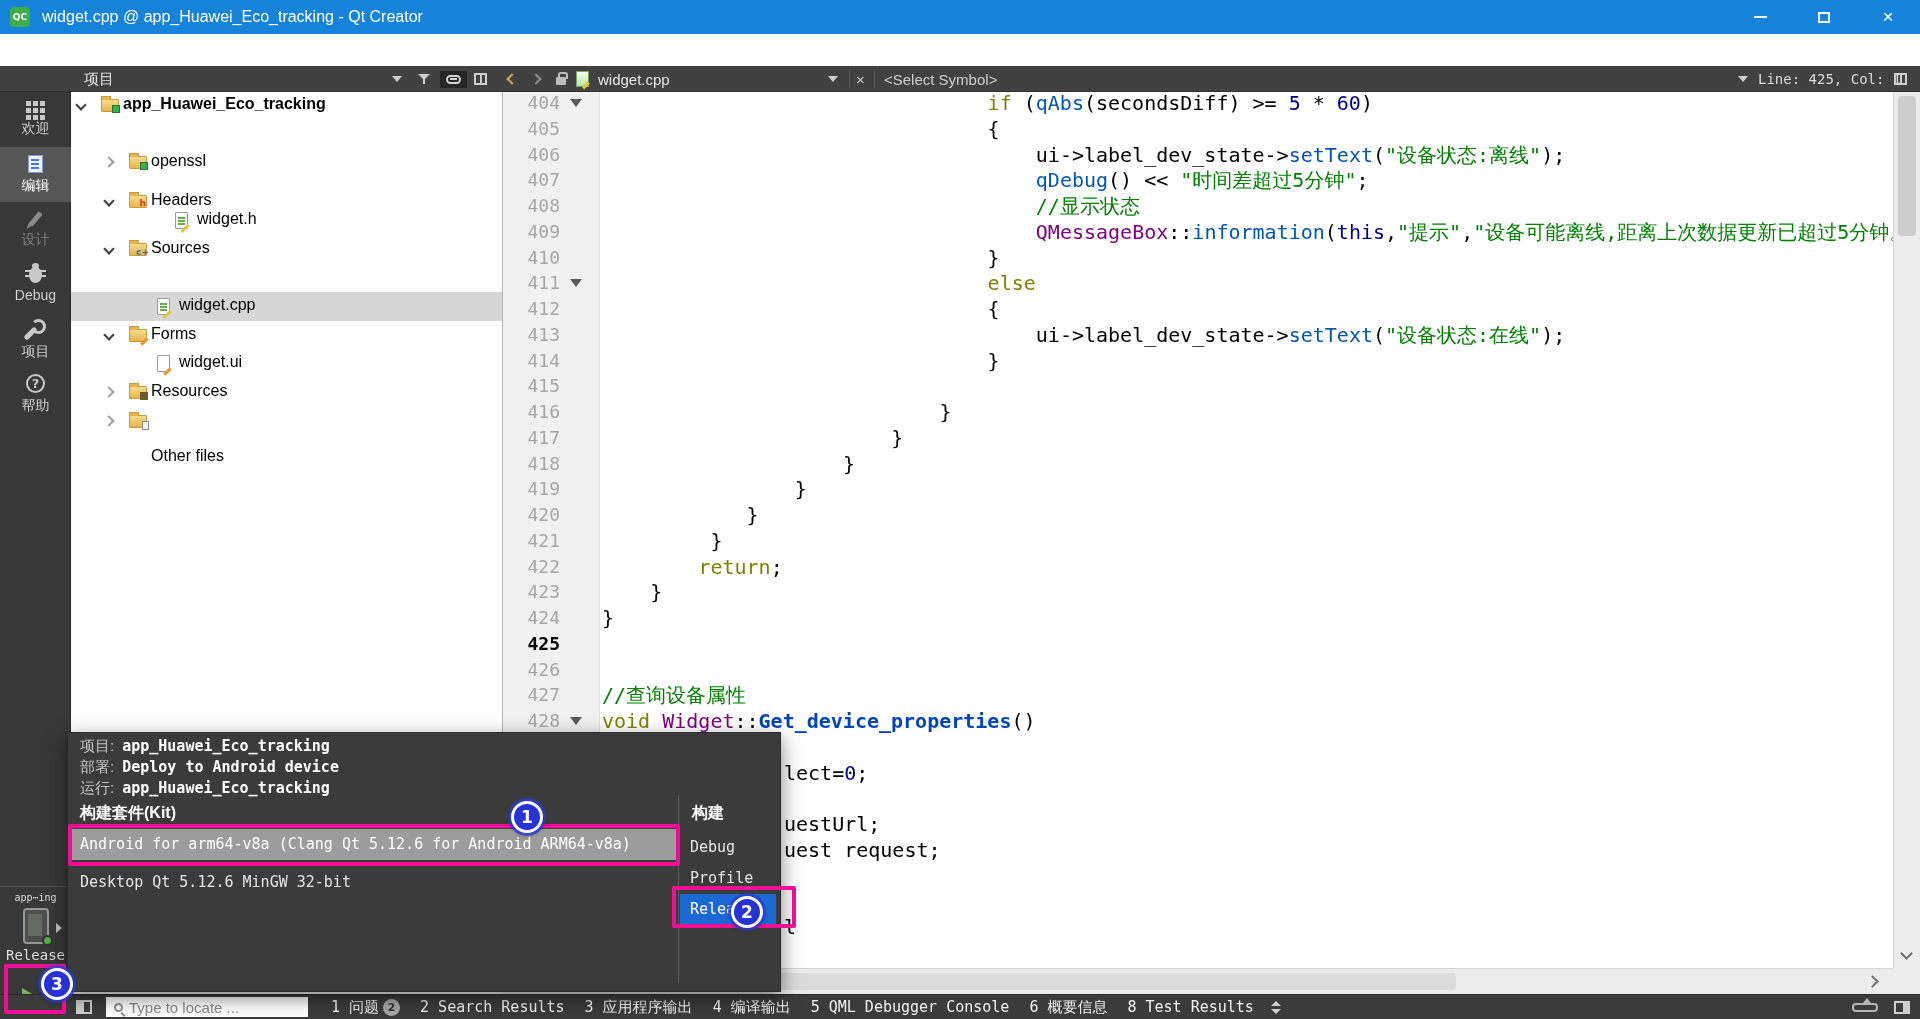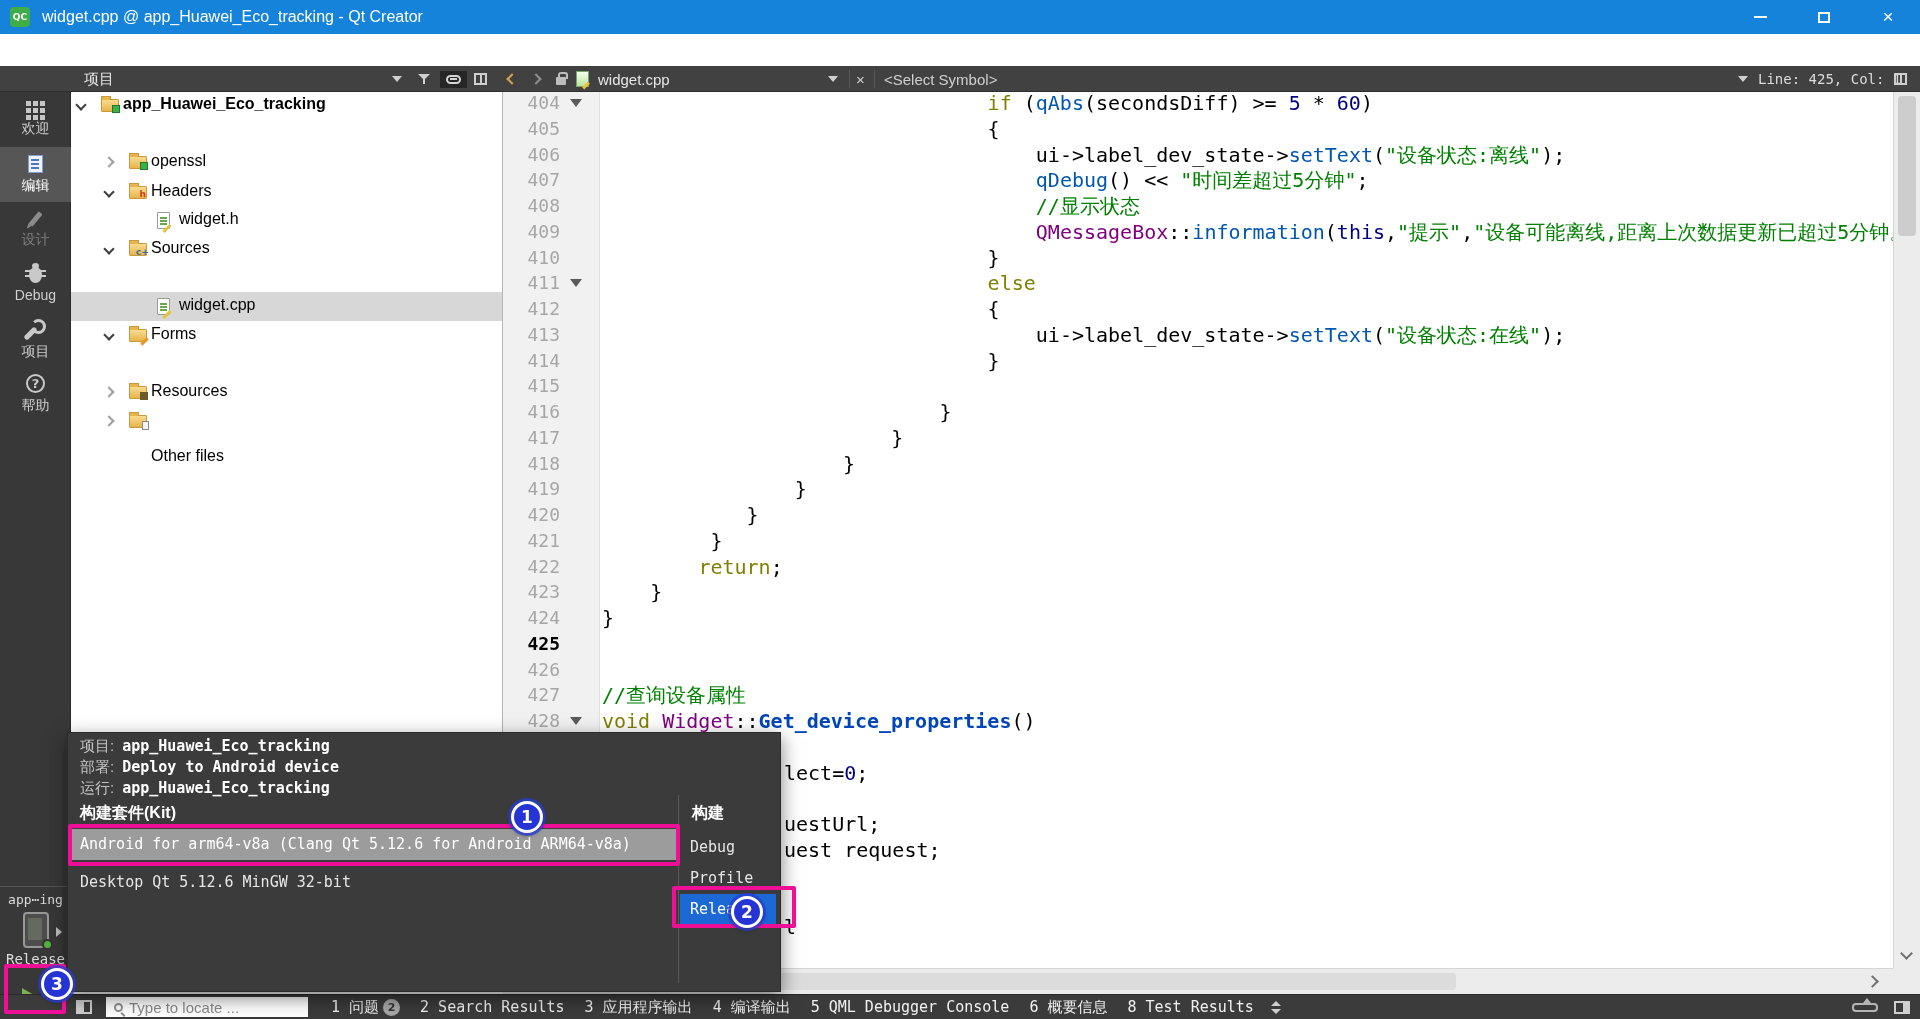--- a/index.html
+++ b/index.html
@@ -58,21 +58,21 @@
   .bug { position:relative; width:13px; height:16px; background:#c9c9c9; border-radius:50%; }
   .bug::before { content:""; position:absolute; left:3px; top:-4px; width:7px; height:6px; border-radius:50%; background:#c9c9c9; }
   .bug::after { content:""; position:absolute; left:-4px; top:3px; width:21px; height:2px; background:#c9c9c9; box-shadow:0 5px 0 #c9c9c9; }
   .wr { position:relative; width:20px; height:20px; }
   .wr::before { content:""; position:absolute; right:0; top:0; width:9px; height:9px; border:3px solid #c9c9c9; border-radius:50%; border-left-color:transparent; }
   .wr::after { content:""; position:absolute; left:2px; top:7px; width:5px; height:15px; background:#c9c9c9; transform:rotate(45deg); border-radius:2px; }
   .help-ico { width:19px; height:19px; border:2px solid #c9c9c9; border-radius:50%; color:#c9c9c9; font:bold 13px/15px "DejaVu Sans",sans-serif; text-align:center; }
   .help-ico::after { content:"?"; }
   
   #side-target { position:absolute; left:0; top:794px; width:71px; border-top:1px solid #555; padding-top:5px; text-align:center; color:#ddd; }
-  #target-abbrev { font-size:13px; }
+  #target-abbrev { font-size:10px; }
   .phone { position:relative; width:26px; height:36px; margin:5px auto 3px; border:2px solid #979797; border-radius:4px; background:#4d4d4d; }
   .phone::before { content:""; position:absolute; left:3px; top:4px; width:14px; height:22px; background:#646a60; }
   .phone .gdot { position:absolute; right:-6px; bottom:-4px; width:11px; height:11px; border-radius:50%; background:#53b043; border:2px solid #333; }
   .phone .parr { position:absolute; right:-15px; top:13px; width:0; height:0; border-top:5px solid transparent; border-bottom:5px solid transparent; border-left:6px solid #bdbdbd; }
   #target-config { font-size:14px; }
   .play { width:0; height:0; border-top:14px solid transparent; border-bottom:14px solid transparent; border-left:24px solid #7cb254; position:absolute; left:22px; }
   
   #tree-panel { position:absolute; left:71px; top:92px; width:431px; height:902px; background:#fff; overflow:hidden; }
   .tree-row { position:absolute; left:0; width:431px; height:29px; font-size:16px; color:#000; }
   .tree-row.selected { background:#d7d7d7; }
@@ -279,28 +279,28 @@
         </span>
         <span class="lbl" style="left: 52px;">app_Huawei_Eco_tracking</span>
       </div>
       <div class="tree-row" style="top: 56.4px;">
         <span class="chv closed" style="left: 34px;"></span>
         <span class="fold-ico" style="left: 58px;">
           <span class="bdg b-qt"></span>
         </span>
         <span class="lbl" style="left: 80px;">openssl</span>
       </div>
-      <div class="tree-row" style="top: 86px;">
+      <div class="tree-row" style="top: 95px;">
         <span class="chv open" style="left: 34px;"></span>
         <span class="fold-ico" style="left: 58px;">
           <span class="bdg b-h"></span>
         </span>
         <span class="lbl" style="left: 80px;">Headers</span>
       </div>
-      <div class="tree-row" style="top: 113.8px;">
+      <div class="tree-row" style="top: 113.8px; margin-left: 18px;">
         <span class="doc-ico" style="left: 86px;">
           <span class="bdg b-code"></span>
           <span class="bdg b-pencil"></span>
         </span>
         <span class="lbl" style="left: 108px;">widget.h</span>
       </div>
       <div class="tree-row" style="top: 142.5px;">
         <span class="chv open" style="left: 34px;"></span>
         <span class="fold-ico" style="left: 58px;">
           <span class="bdg b-c"></span>
@@ -313,20 +313,26 @@
           <span class="bdg b-pencil"></span>
         </span>
         <span class="lbl" style="left: 108px;">widget.cpp</span>
       </div>
       <div class="tree-row" style="top: 228.6px;">
         <span class="chv open" style="left: 34px;"></span>
         <span class="fold-ico" style="left: 58px;">
           <span class="bdg b-ui"></span>
         </span>
         <span class="lbl" style="left: 80px;">Forms</span>
+      </div>
+      <div class="tree-row" style="top: 257.3px;">
+        <span class="doc-ico" style="left: 86px;">
+          <span class="bdg b-ui"></span>
+        </span>
+        <span class="lbl" style="left: 108px;">widget.ui</span>
       </div>
       <div class="tree-row" style="top: 286px;">
         <span class="chv closed" style="left: 34px;"></span>
         <span class="fold-ico" style="left: 58px;">
           <span class="bdg b-res"></span>
         </span>
         <span class="lbl" style="left: 80px;">Resources</span>
       </div>
       <div class="tree-row" style="top: 314.7px;">
         <span class="chv closed" style="left: 34px;"></span>

